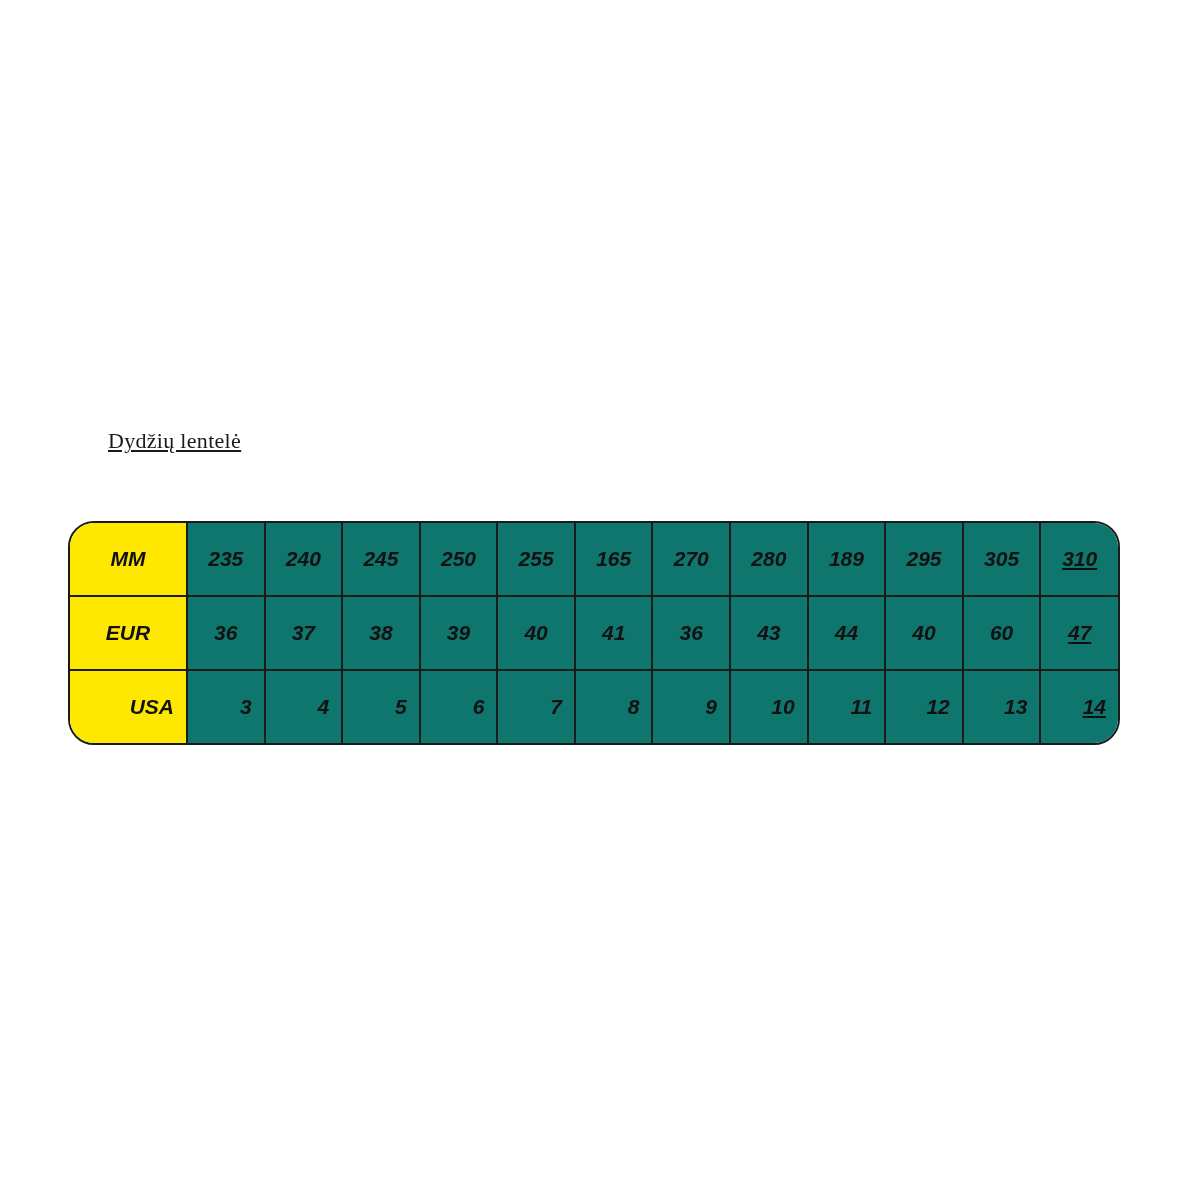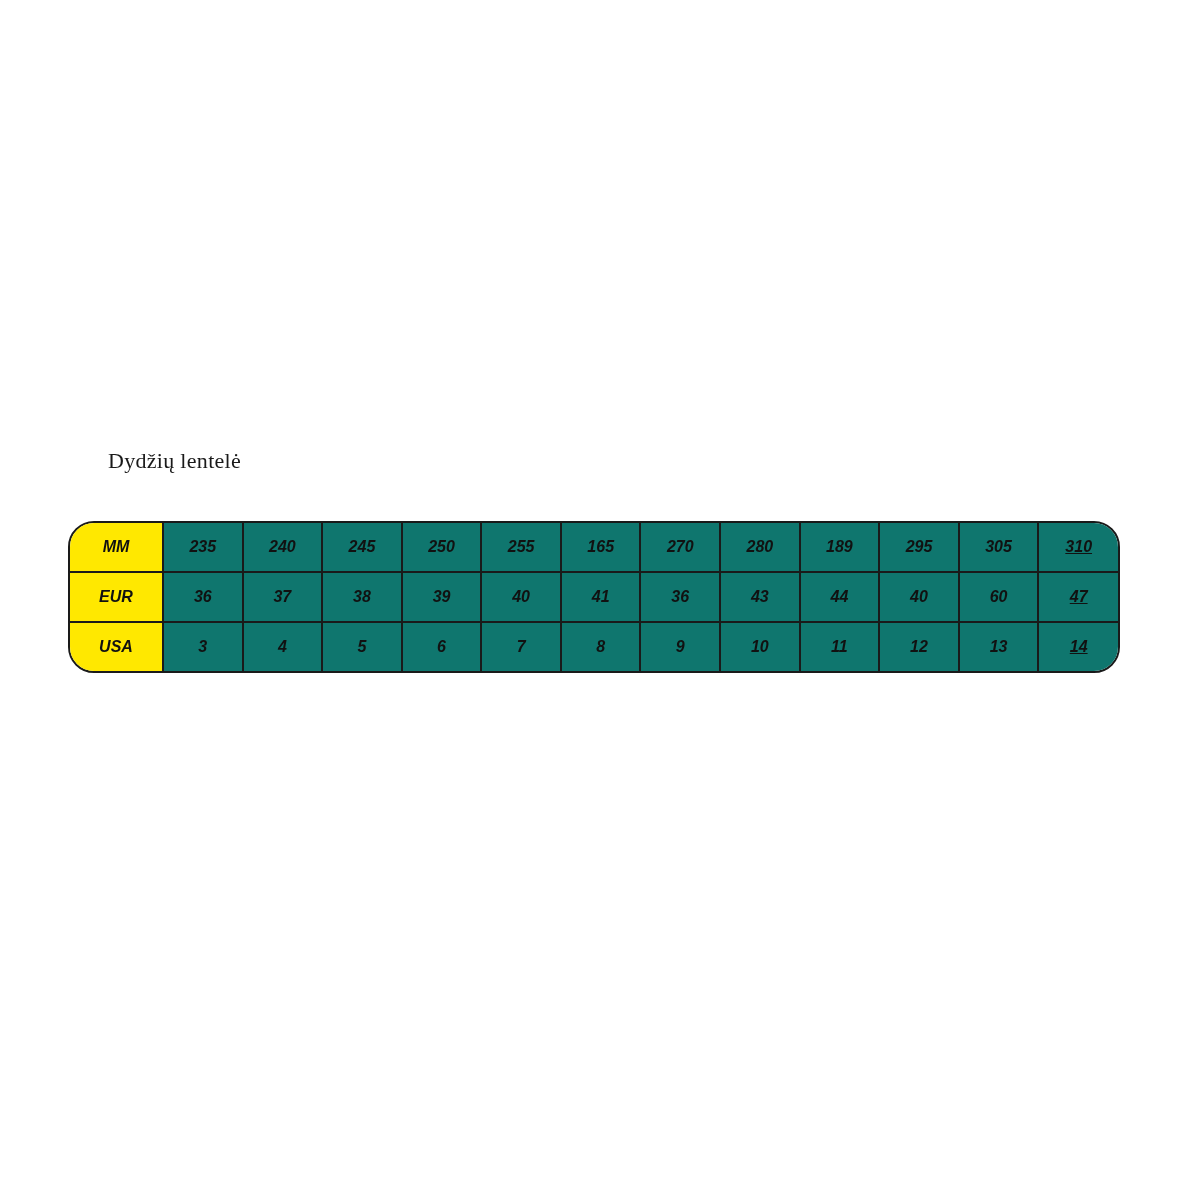--- a/index.html
+++ b/index.html
@@ -16,26 +16,27 @@
   }
 
   .page {
     position: absolute;
     inset: 0;
   }
 
   .caption {
     position: absolute;
     left: 108px;
-    top: 448px;
+    top: 428px;
     font-family: "Liberation Serif", serif;
     font-size: 22px;
     color: #1a1a1a;
     letter-spacing: 0.3px;
     white-space: nowrap;
+    text-decoration: underline;
   }
 
   .table-wrap {
     position: absolute;
     left: 68px;
     top: 521px;
     width: 1052px;
     border: 2px solid #1a1a1a;
     border-radius: 26px;
     overflow: hidden;
@@ -51,27 +52,28 @@
 
   table.size-table td {
     border-right: 2px solid #1a1a1a;
     border-bottom: 2px solid #1a1a1a;
     height: 48px;
     text-align: center;
     vertical-align: middle;
     font-family: "Liberation Sans", sans-serif;
     font-weight: bold;
     font-style: italic;
-    font-size: 16px;
+    font-size: 21px;
     color: #111111;
-    padding: 0;
+    padding: 12px;
   }
 
   table.size-table tr:last-child td {
     border-bottom: none;
+    text-align: right;
   }
   table.size-table td:last-child {
     border-right: none;
     text-decoration: underline;
   }
 
   td.rowhead {
     background: #ffe800;
     text-align: left;
     padding-left: 22px;

